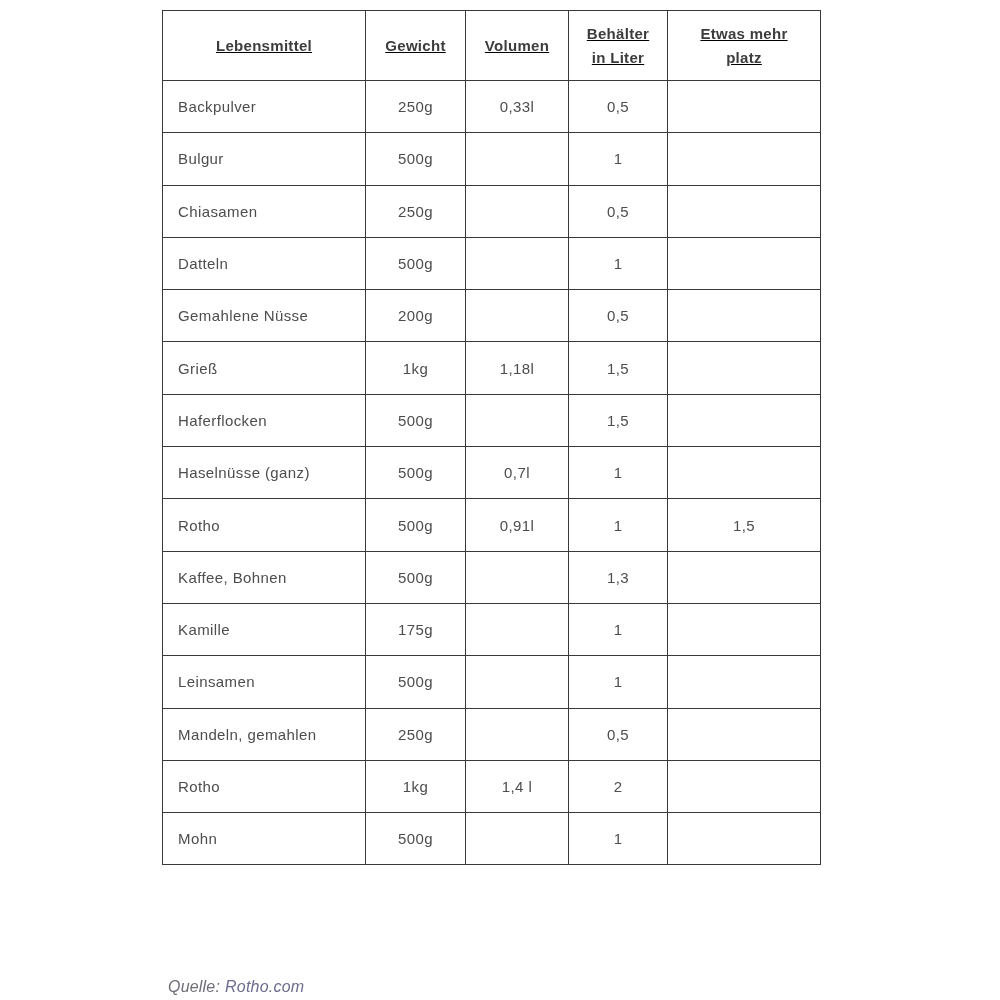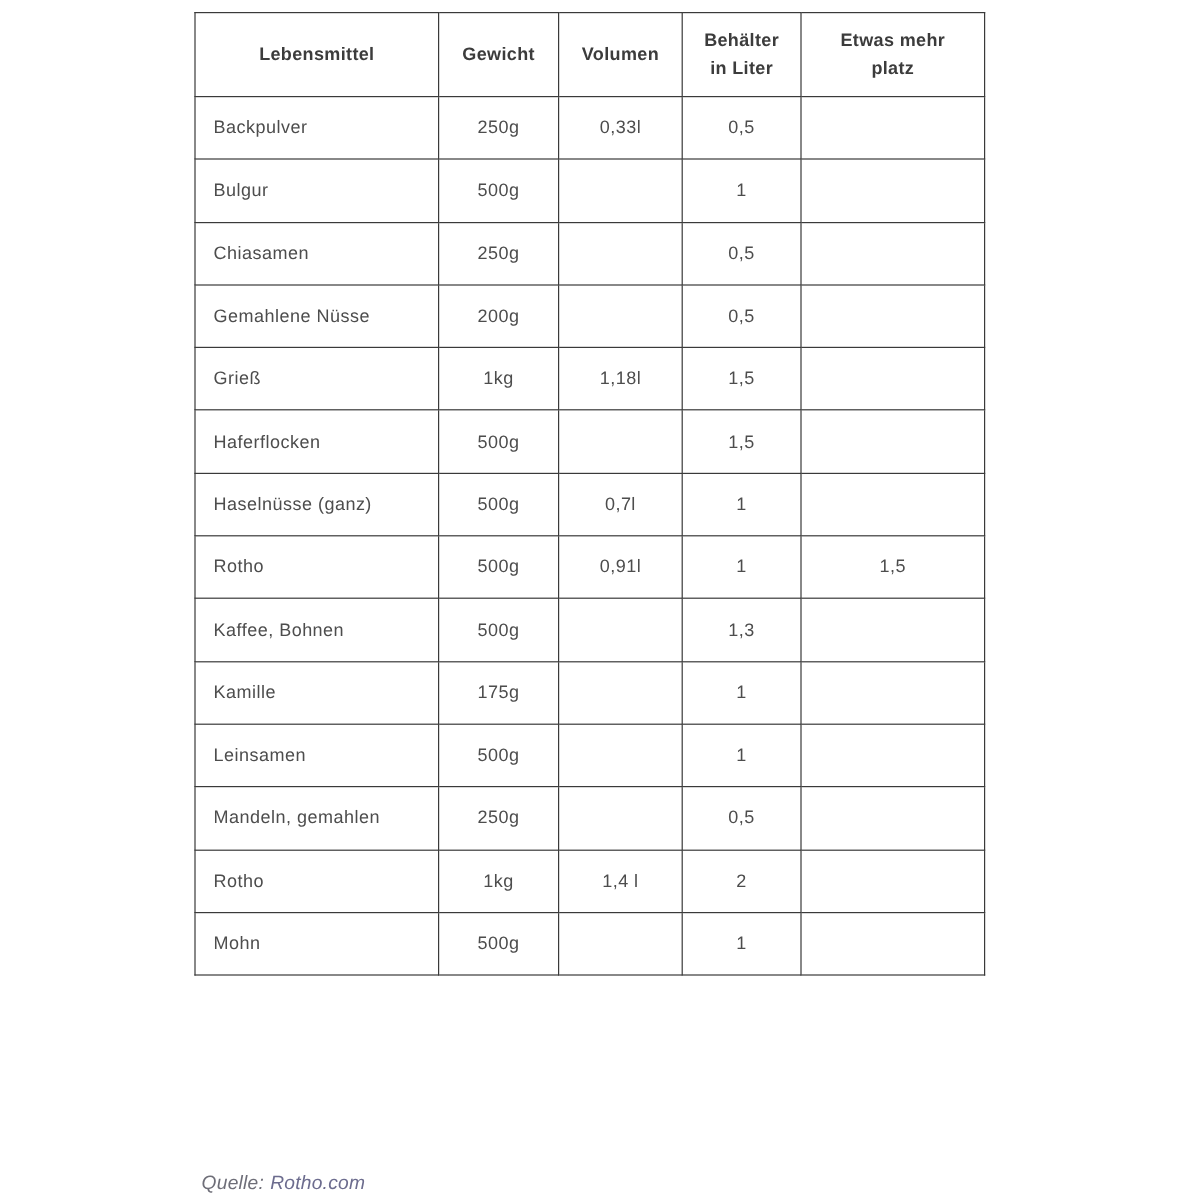--- a/index.html
+++ b/index.html
@@ -20,20 +20,21 @@
     table-layout: fixed;
     width: 658px;
   }
   table.storage th,
   table.storage td {
     border: 1px solid #3a3a3a;
     overflow: hidden;
   }
   table.storage thead tr {
     height: 70px;
+    text-decoration: underline;
   }
   table.storage thead th {
     font-size: 15px;
     font-weight: bold;
     color: #3c3c3c;
     text-align: center;
     vertical-align: middle;
     white-space: pre-line;
     line-height: 1.55;
     letter-spacing: 0.3px;
@@ -105,20 +106,27 @@
         <td></td>
       </tr>
       <tr>
         <td class="food">Chiasamen</td>
         <td>250g</td>
         <td></td>
         <td>0,5</td>
         <td></td>
       </tr>
       <tr>
+        <td class="food">Datteln</td>
+        <td>500g</td>
+        <td></td>
+        <td>1</td>
+        <td></td>
+      </tr>
+      <tr>
         <td class="food">Gemahlene Nüsse</td>
         <td>200g</td>
         <td></td>
         <td>0,5</td>
         <td></td>
       </tr>
       <tr>
         <td class="food">Grieß</td>
         <td>1kg</td>
         <td>1,18l</td>

